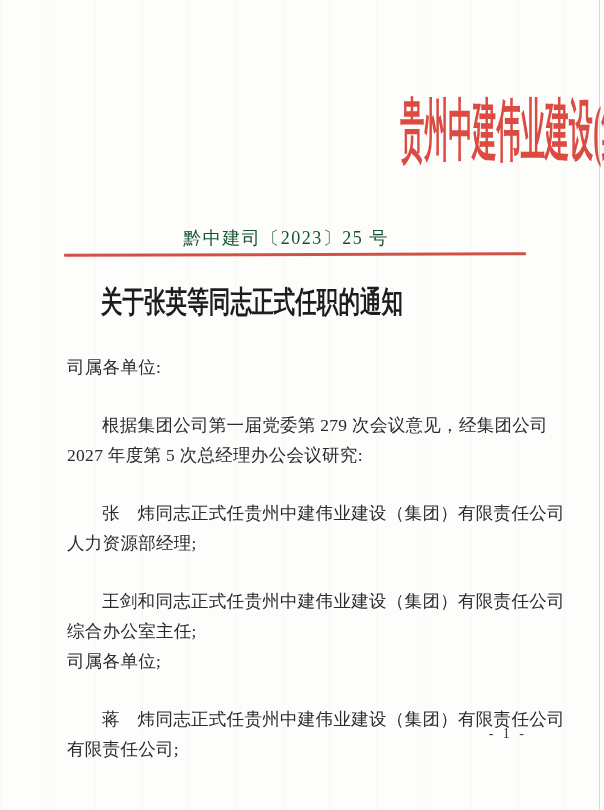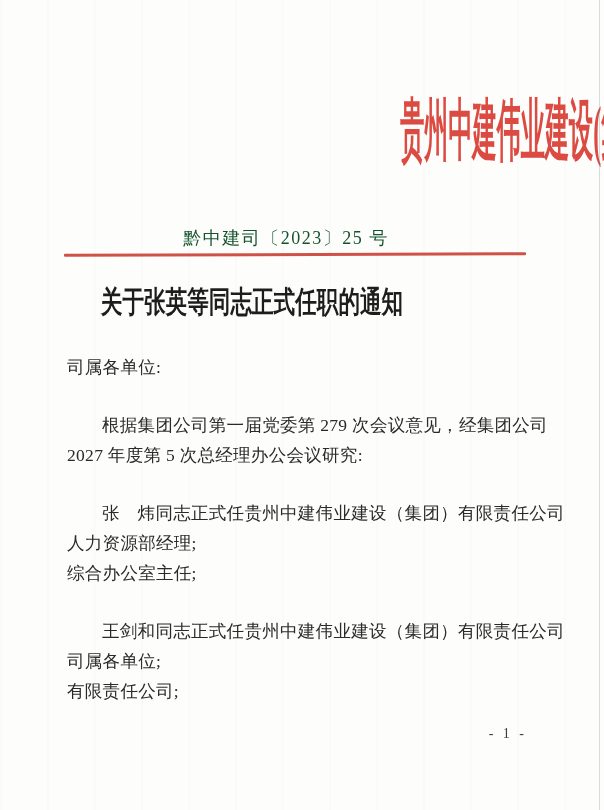--- a/index.html
+++ b/index.html
@@ -150,21 +150,22 @@
   <div class="doc-title">
     <span>关于张英等同志正式任职的通知</span>
   </div>
 
   <div class="body-text" id="body-lines">
       <div class="line">司属各单位:</div>
       <div class="line indent">根据集团公司第一届党委第 279 次会议意见，经集团公司</div>
       <div class="line">2027 年度第 5 次总经理办公会议研究:</div>
       <div class="line indent">张　炜同志正式任贵州中建伟业建设（集团）有限责任公司</div>
       <div class="line">人力资源部经理;</div>
+      <div class="line indent">王剑和同志正式任贵州中建伟业建设（集团）有限责任公司</div>
       <div class="line">综合办公室主任;</div>
-      <div class="line indent">王剑和同志正式任贵州中建伟业建设（集团）有限责任公司</div>
       <div class="line">司属各单位;</div>
+      <div class="line indent">蒋　炜同志正式任贵州中建伟业建设（集团）有限责任公司</div>
       <div class="line">有限责任公司;</div>
     </div>
 
   <div class="page-num">- 1 -</div>
 
 </div>
 
 </body></html>

